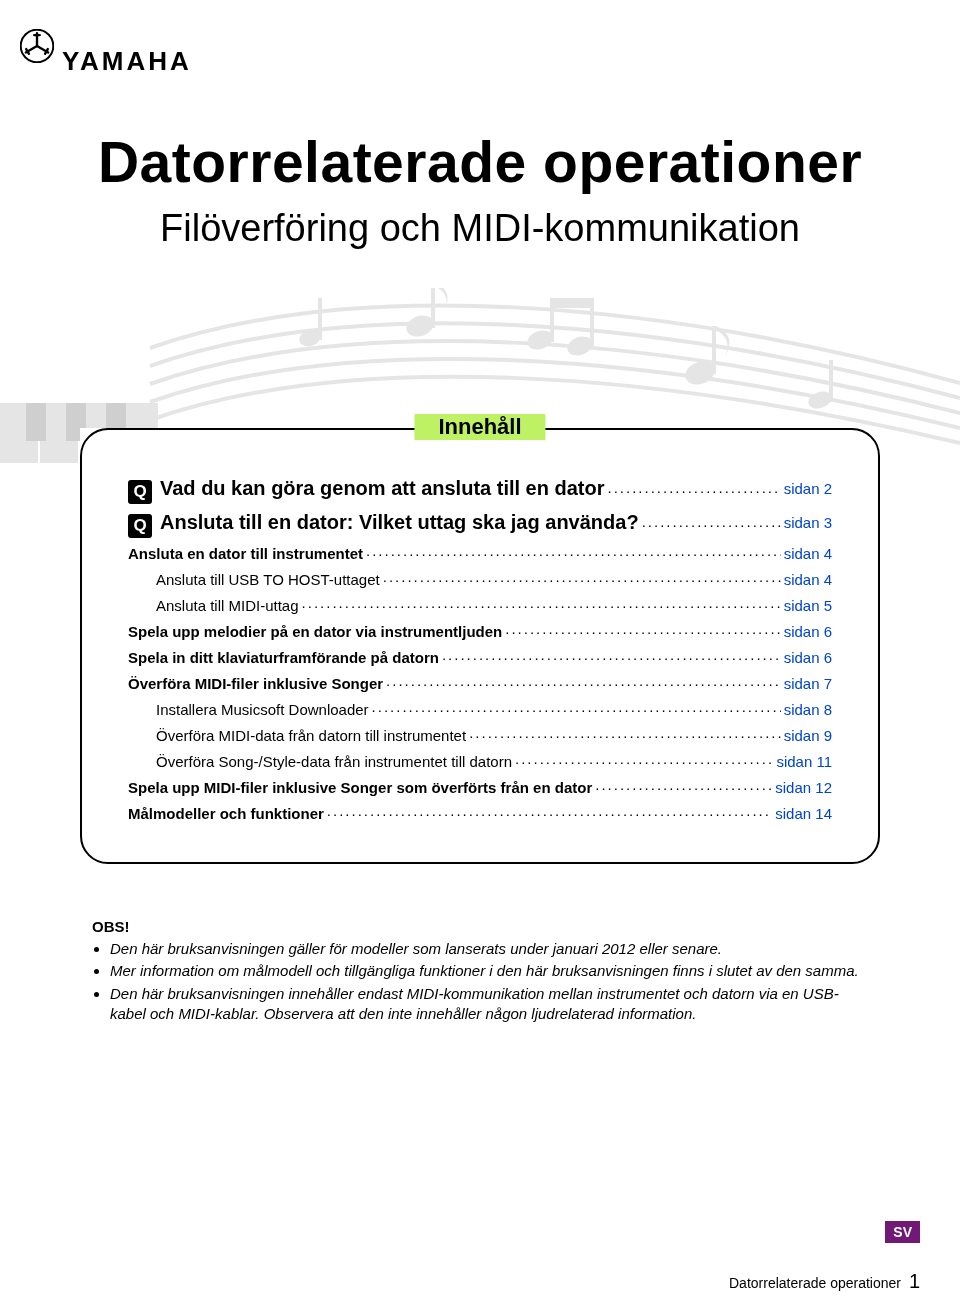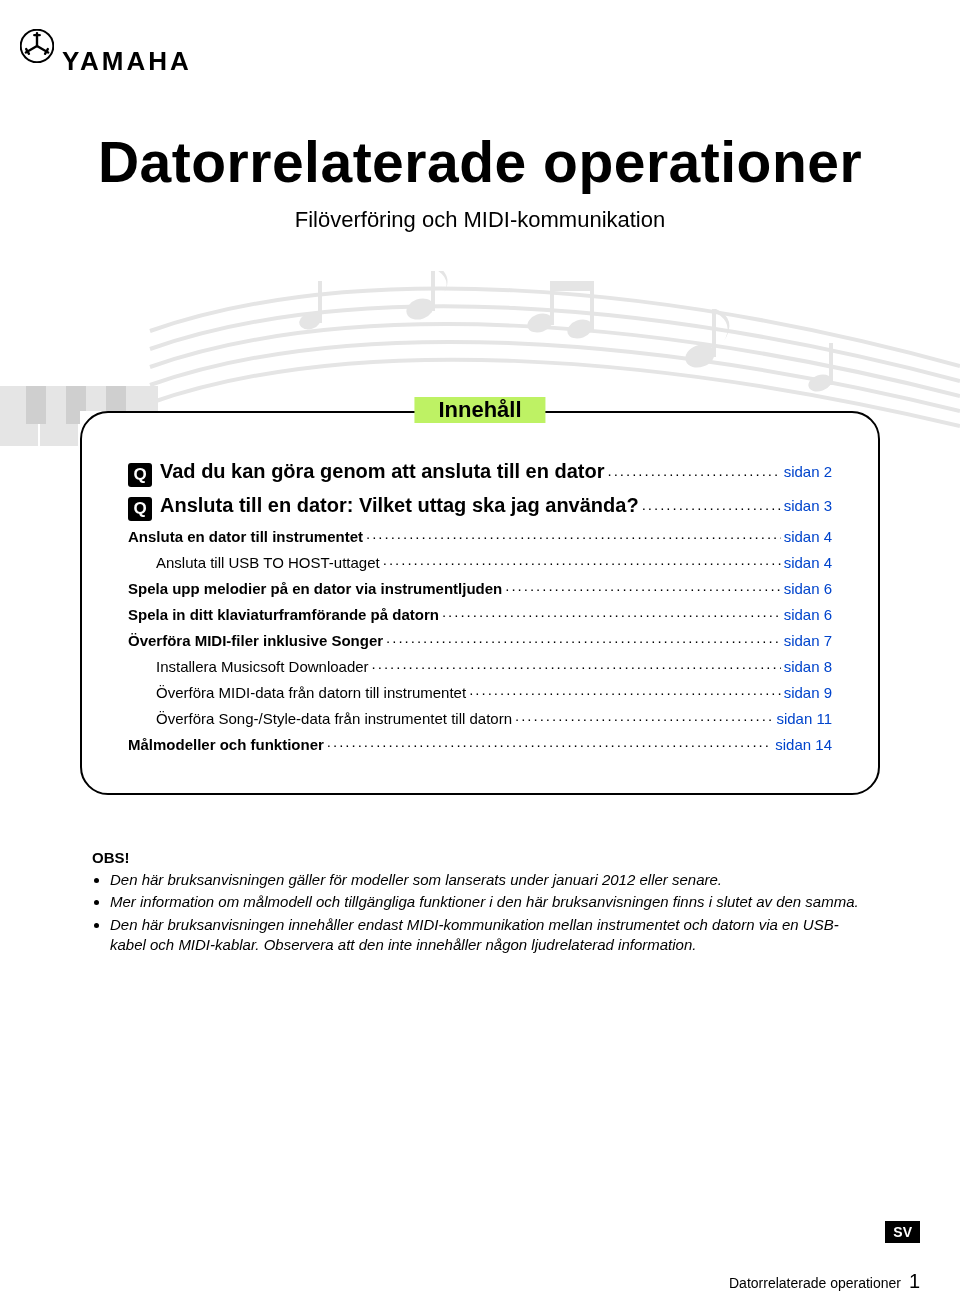--- a/index.html
+++ b/index.html
@@ -28,21 +28,21 @@
   }
   .main-title {
     font-size: 57px;
     font-weight: 900;
     text-align: center;
     margin-top: 52px;
     letter-spacing: 0.5px;
     font-family: Arial, Helvetica, sans-serif;
   }
   .sub-title {
-    font-size: 22px;
+    font-size: 38px;
     font-weight: 400;
     text-align: center;
     margin-top: 12px;
   }
   .hero-band {
     position: relative;
     height: 180px;
     margin-top: 38px;
   }
   .hero-band svg { position: absolute; left: 0; top: 0; }
@@ -122,21 +122,21 @@
   .obs ul { list-style: disc; padding-left: 18px; }
   .obs li { font-style: italic; margin-bottom: 2px; line-height: 1.35; }
   .footer {
     position: absolute;
     right: 40px;
     bottom: 20px;
     text-align: right;
   }
   .lang-badge {
     display: inline-block;
-    background: #000000;
+    background: #701a75;
     color: #fff;
     font-weight: 700;
     font-size: 14px;
     padding: 3px 8px;
     margin-bottom: 6px;
   }
   .footer-line { font-size: 14px; margin-top: 21px; }
   .footer-page { font-size: 20px; font-weight: 400; margin-left: 4px; }
 </style>
 </head>
@@ -228,20 +228,25 @@
         <div class="toc-row bold">
           <span class="toc-label">Ansluta en dator till instrumentet</span>
           <span class="toc-dots"></span>
           <span class="toc-link">sidan 4</span>
         </div>
         <div class="toc-row sub">
           <span class="toc-label">Ansluta till USB TO HOST-uttaget</span>
           <span class="toc-dots"></span>
           <span class="toc-link">sidan 4</span>
         </div>
+        <div class="toc-row sub">
+          <span class="toc-label">Ansluta till MIDI-uttag</span>
+          <span class="toc-dots"></span>
+          <span class="toc-link">sidan 5</span>
+        </div>
         <div class="toc-row bold">
           <span class="toc-label">Spela upp melodier på en dator via instrumentljuden</span>
           <span class="toc-dots"></span>
           <span class="toc-link">sidan 6</span>
         </div>
         <div class="toc-row bold">
           <span class="toc-label">Spela in ditt klaviaturframförande på datorn</span>
           <span class="toc-dots"></span>
           <span class="toc-link">sidan 6</span>
         </div>
@@ -257,20 +262,25 @@
         </div>
         <div class="toc-row sub">
           <span class="toc-label">Överföra MIDI-data från datorn till instrumentet</span>
           <span class="toc-dots"></span>
           <span class="toc-link">sidan 9</span>
         </div>
         <div class="toc-row sub">
           <span class="toc-label">Överföra Song-/Style-data från instrumentet till datorn</span>
           <span class="toc-dots"></span>
           <span class="toc-link">sidan 11</span>
+        </div>
+        <div class="toc-row bold">
+          <span class="toc-label">Spela upp MIDI-filer inklusive Songer som överförts från en dator</span>
+          <span class="toc-dots"></span>
+          <span class="toc-link">sidan 12</span>
         </div>
         <div class="toc-row bold">
           <span class="toc-label">Målmodeller och funktioner</span>
           <span class="toc-dots"></span>
           <span class="toc-link">sidan 14</span>
         </div>
       </div>
   </div>
 </div>
 

